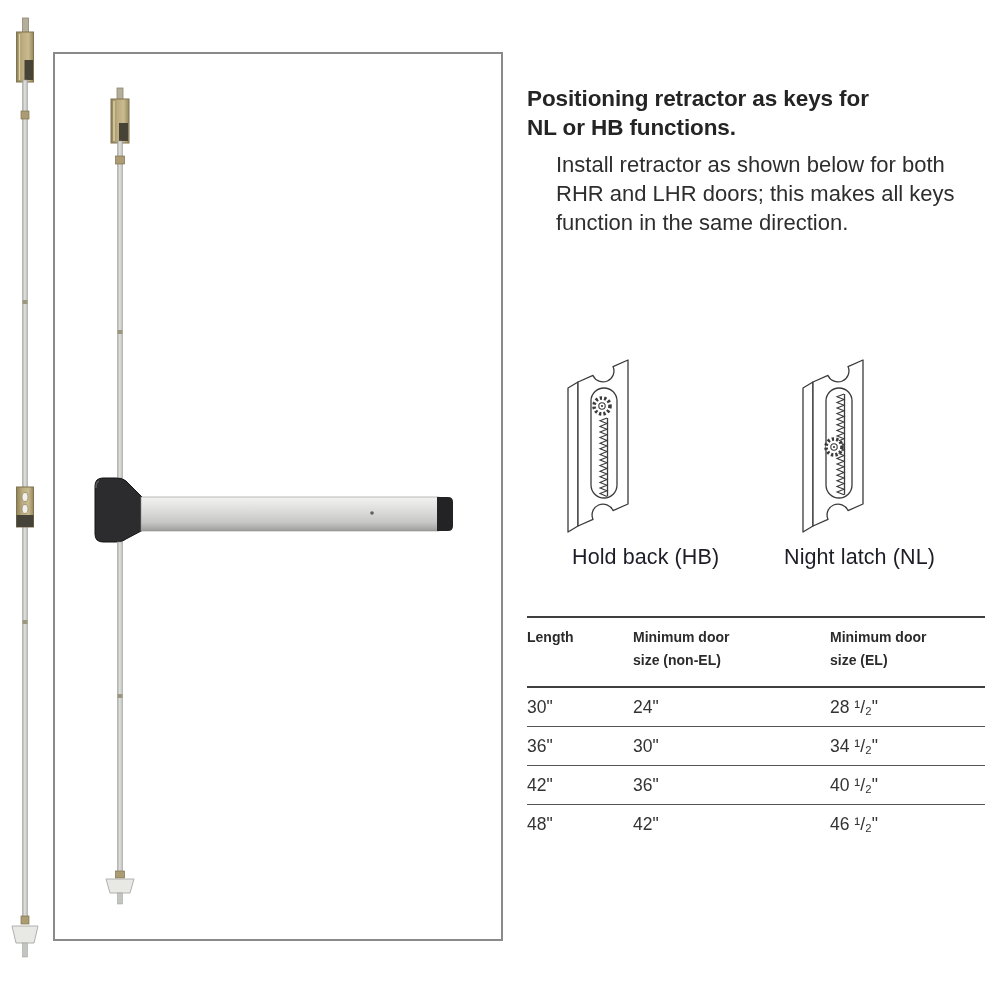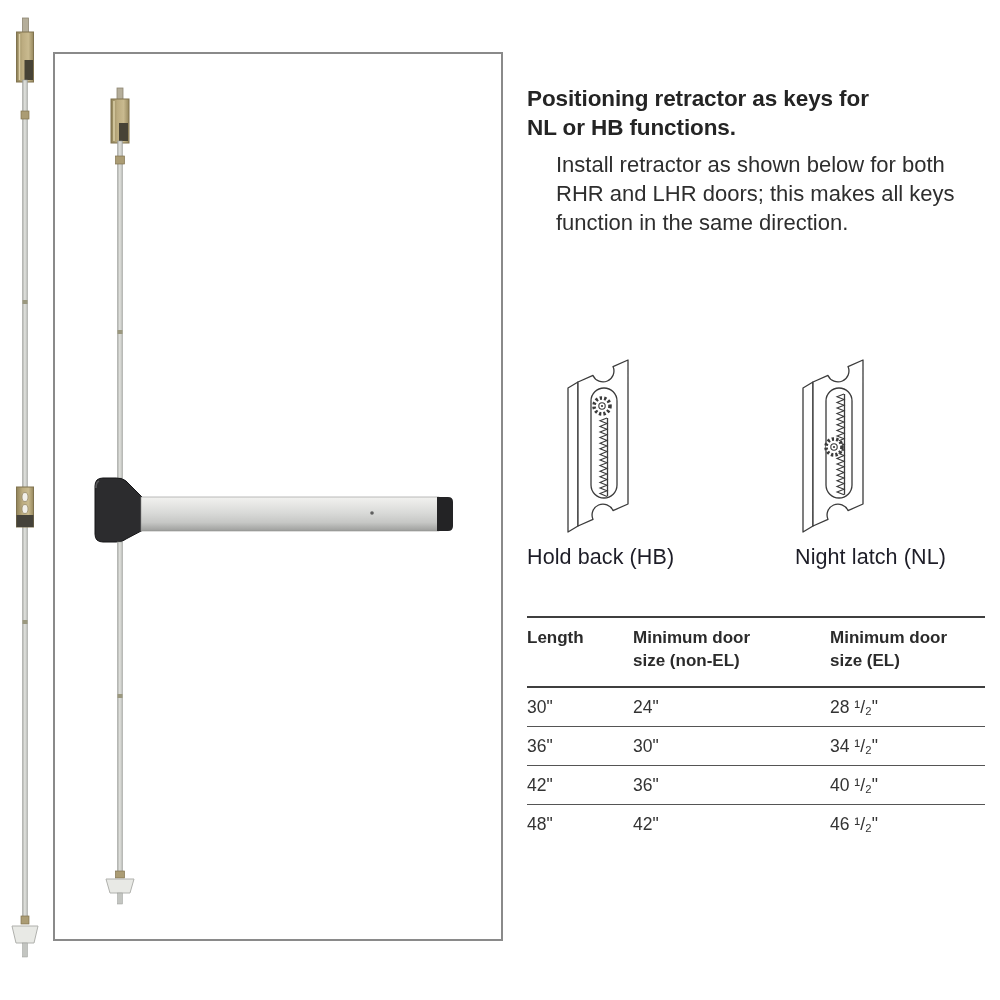--- a/index.html
+++ b/index.html
@@ -21,33 +21,33 @@
     color:#242424; white-space:pre-line; letter-spacing:-0.1px;
   }
   .body-text {
     left:527px; top:150px; width:465px;
     font-size:22px; line-height:29px; color:#2e2e2e; white-space:pre-line;margin-left:29px;
   }
 
   .fig-hb { left:554px; top:350px; }
   .fig-nl { left:789px; top:350px; }
   .fig-label {
-    top:545px; font-size:21.5px; color:#1d1d27; letter-spacing:0.1px;
+    top:545px; font-size:21.5px; color:#1d1d27; letter-spacing:0.1px;margin-left:45px;
   }
   .label-hb { left:527px; }
-  .label-nl { left:795px;text-align:right; }
+  .label-nl { left:739px;text-align:right; }
 
   table.door-table {
     left:527px; top:616px; width:458px;
     border-collapse:collapse; table-layout:fixed;
     color:#333333; border-top:2.5px solid #3f3f3f;
   }
   .door-table th {
     text-align:left; vertical-align:top; font-weight:700;
-    font-size:17px; line-height:23px; padding:8px 4px 14px 0;
+    font-size:14px; line-height:23px; padding:8px 4px 14px 0;
     border-bottom:2px solid #3f3f3f; white-space:pre-line; color:#2b2b2b;
   }
   .door-table td {
     font-size:17.5px; padding:9px 4px 8px 0;
     border-bottom:1.5px solid #555555; color:#333333;
   }
   .door-table tbody tr:last-child td { border-bottom:none; }
 </style>
 </head>
 <body>

